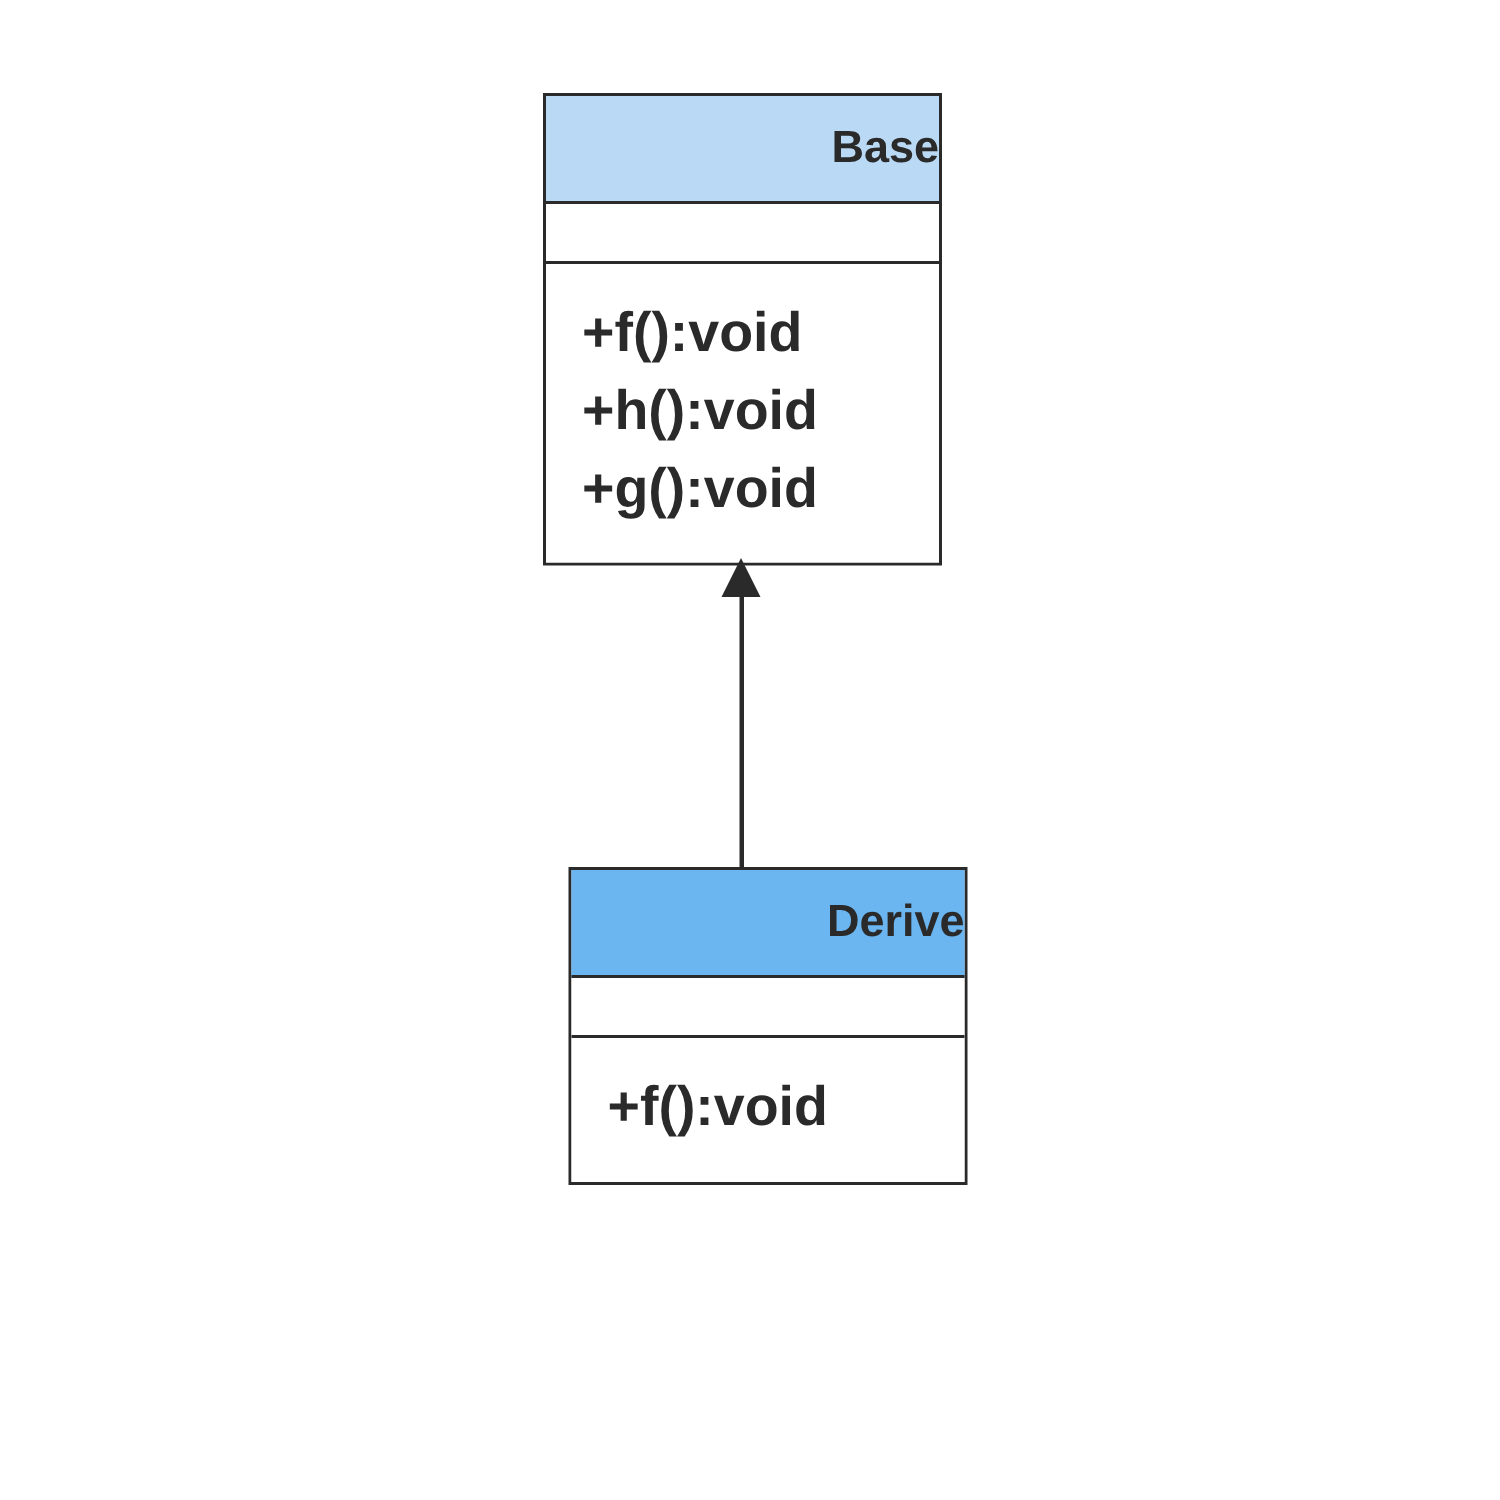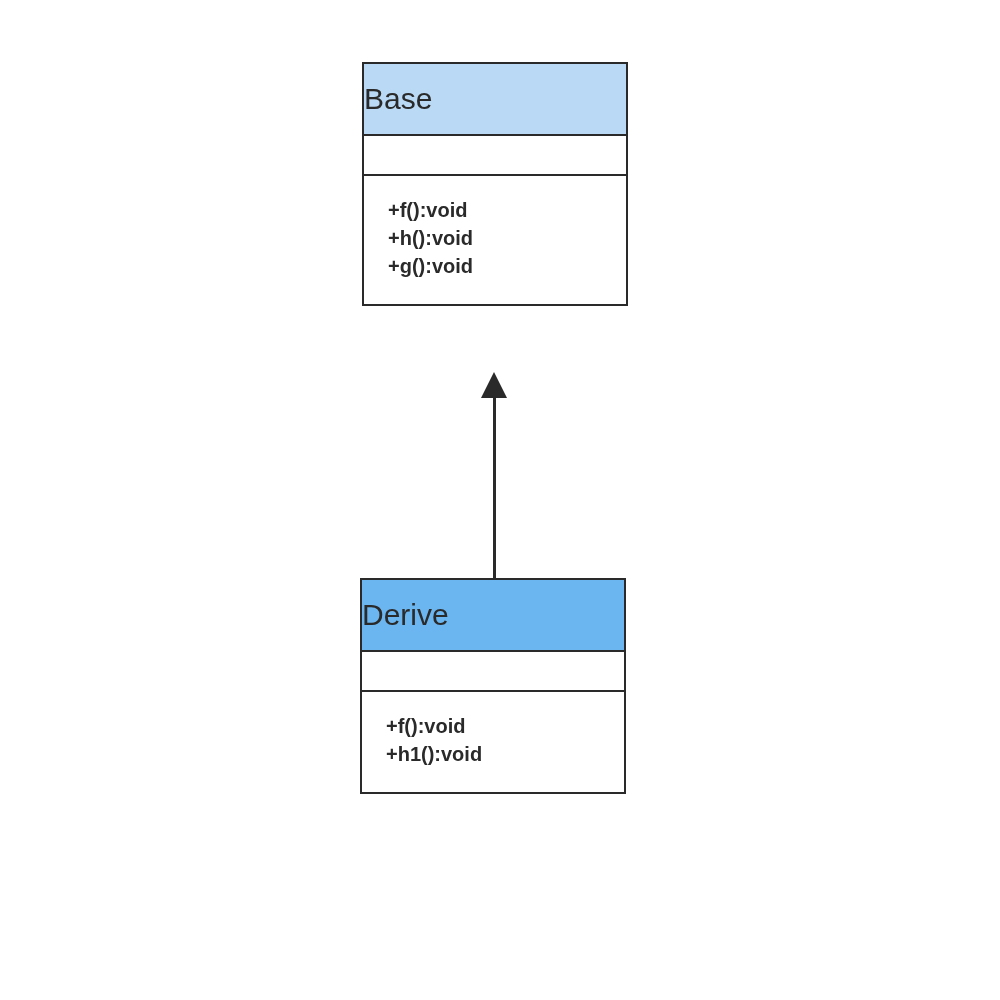--- a/index.html
+++ b/index.html
@@ -19,47 +19,47 @@
       position: absolute;
       border: 2px solid #2a2a2a;
       background: #ffffff;
       width: 266px;
     }
     .uml-class-base {
       left: 362px;
       top: 62px;
     }
     .uml-class-derive {
-      left: 360px;
+      left: 379px;
       top: 578px;
     }
     .class-header {
-      text-align: left;
-      font-weight: normal;
+      text-align: right;
+      font-weight: bold;
       font-size: 30px;
       padding: 18px 0;
       border-bottom: 2px solid #2a2a2a;
     }
     .header-base {
       background: #b9d9f4;
     }
     .header-derive {
       background: #6bb6f0;
     }
     .class-attrs {
       height: 40px;
       border-bottom: 2px solid #2a2a2a;
       background: #ffffff;
     }
     .class-methods {
       padding: 20px 24px 24px 24px;
       background: #ffffff;
     }
     .method-line {
-      font-size: 20px;
+      font-size: 37px;
       font-weight: 600;
       line-height: 1.4;
       white-space: nowrap;
     }
     .arrow-container {
       position: absolute;
       left: 492px;
       top: 372px;
       width: 6px;
       height: 206px;
@@ -99,15 +99,14 @@
 <div class="arrow-container">
   <div class="arrow-head"></div>
   <div class="arrow-line"></div>
 </div>
 
 <div class="uml-class uml-class-derive">
   <div class="class-header header-derive">Derive</div>
   <div class="class-attrs"></div>
   <div class="class-methods">
     <div class="method-line">+f():void</div>
-    <div class="method-line">+h1():void</div>
   </div>
 </div>
 
 </body></html>

